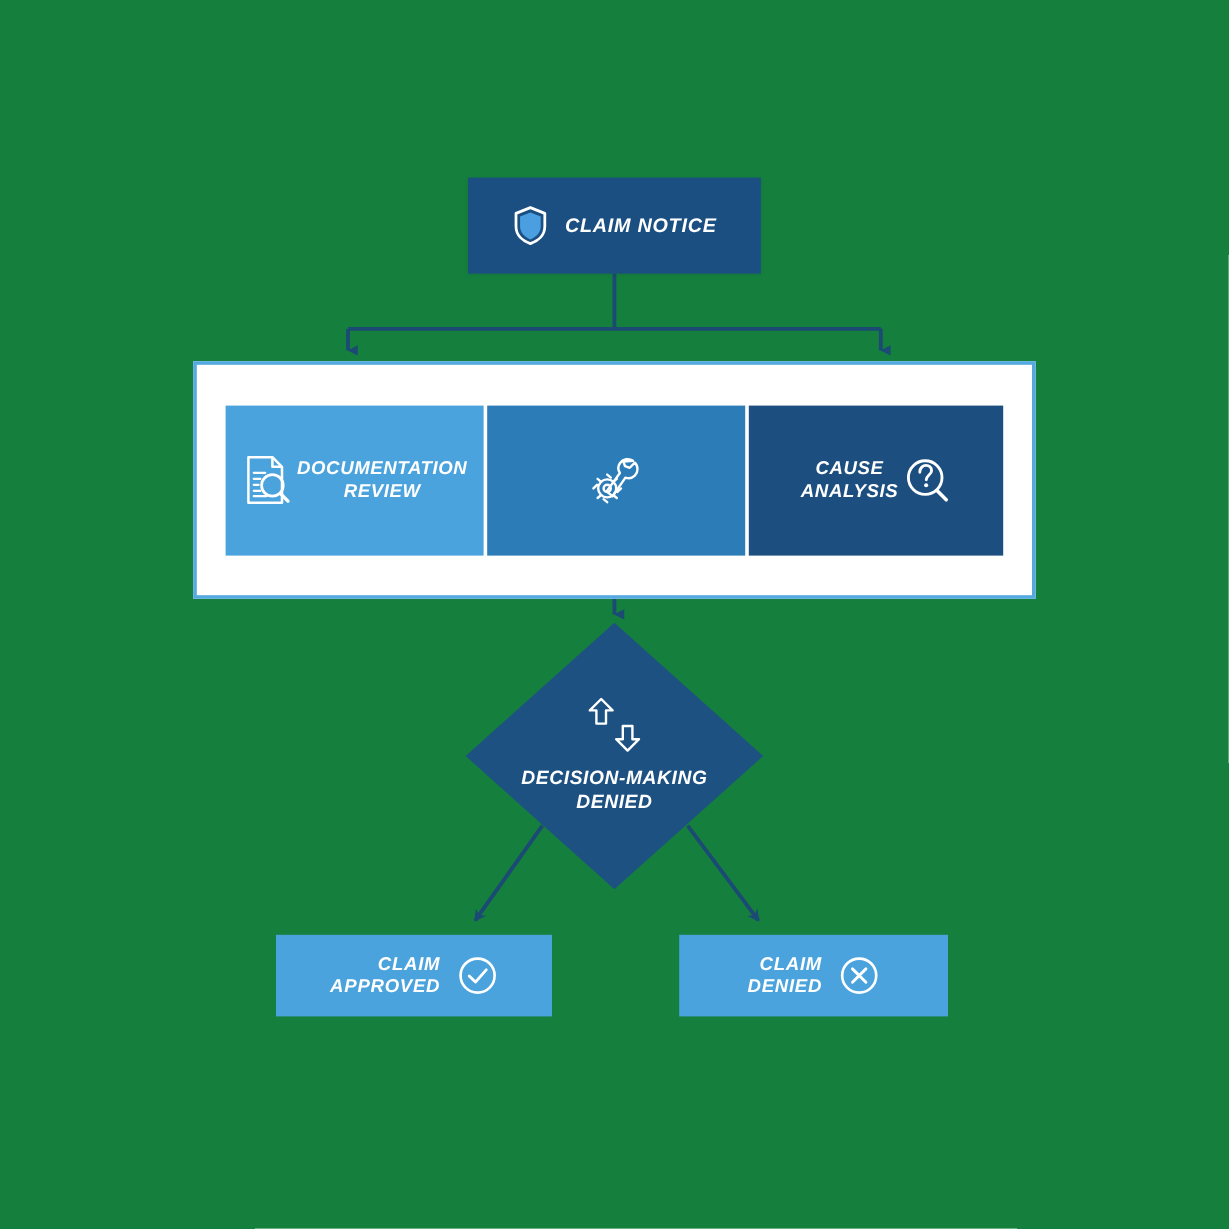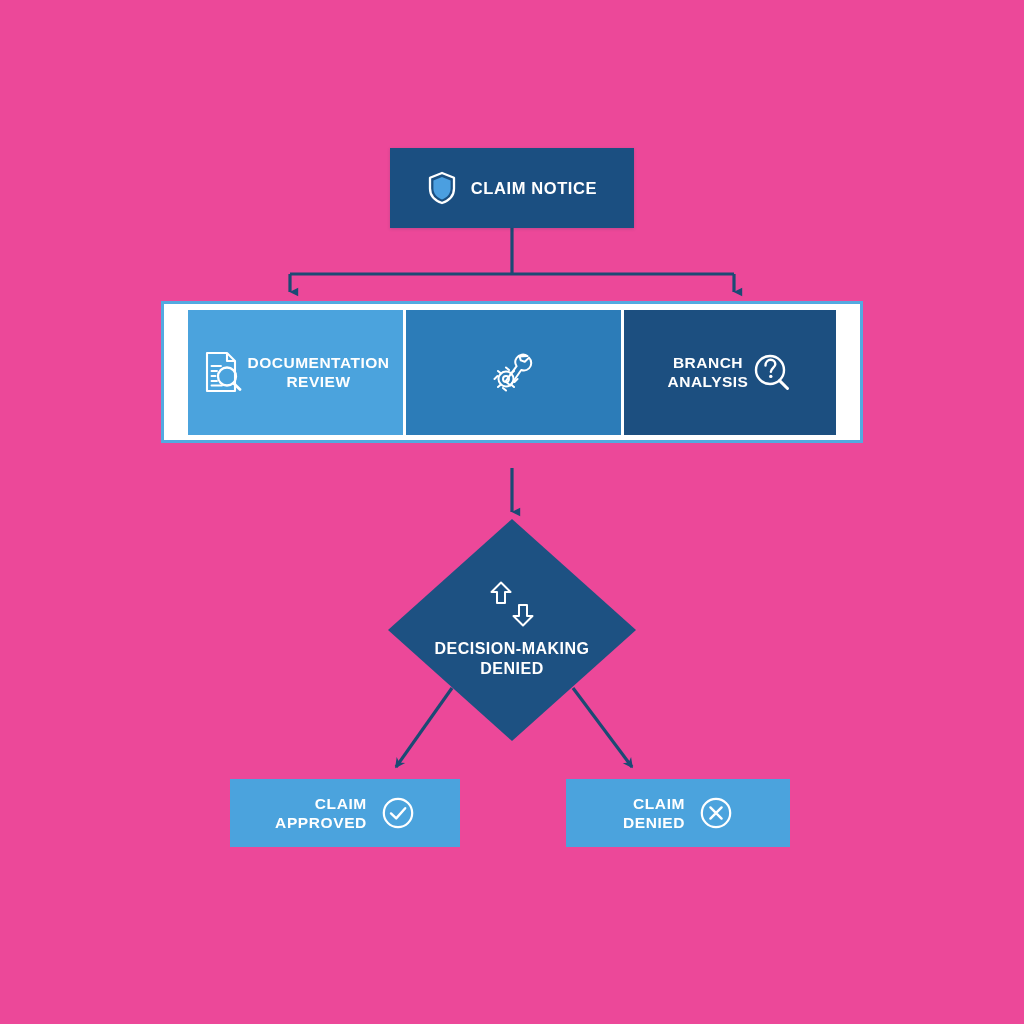--- a/index.html
+++ b/index.html
@@ -10,21 +10,22 @@
   body {
     width: 1024px;
     height: 1024px;
     font-family: "Liberation Sans", sans-serif;
     overflow: hidden;
   }
   #canvas {
     position: relative;
     width: 1024px;
     height: 1024px;
-    background: #ec4899;
+    background: #15803d;
+    font-style: italic;
   }
   #connectors {
     position: absolute;
     left: 0;
     top: 0;
     width: 1024px;
     height: 1024px;
     pointer-events: none;
   }
 
@@ -53,21 +54,21 @@
     font-size: 16.5px;
     box-shadow: 0 1px 3px rgba(20,50,80,0.18);
   }
 
   
   #stage-container {
     position: absolute;
     left: 161px;
     top: 301px;
     width: 702px;
-    height: 142px;
+    height: 198px;
     box-sizing: border-box;
     border: 3px solid #54a9e0;
     background: #ffffff;
     display: flex;
     align-items: center;
     justify-content: flex-start;
     padding: 0 24px;
   }
   .stage-box {
     position: relative;
@@ -229,21 +230,21 @@
                        L14.5 32.5 L19.5 36.5 L30.2 21 C32.8 22 35.8 21.5 38 19.4
                        C41 16.4 41 11.5 38 8.6 L33.8 12.8 L29.8 11.4 L28.6 7.6 Z" stroke-linecap="round"></path>
             </g>
           </svg>
         </span>
       </div>
     </div>
 
     <div class="stage-box" id="stage-cause">
       <div class="stage-inner">
-        <span class="stage-label">BRANCH
+        <span class="stage-label">CAUSE
 ANALYSIS</span>
         <span>
           <svg width="40" height="44" viewBox="0 0 40 44">
             <circle cx="18" cy="20" r="14" fill="none" stroke="#fff" stroke-width="2.4"></circle>
             <path d="M27.6 30.6 L35.5 38.5" stroke="#fff" stroke-width="3" stroke-linecap="round"></path>
             <path d="M13.5 15.5 C13.5 11.8 16.2 9.8 18.6 9.8 C21.4 9.8 23.3 11.6 23.3 14.2
                      C23.3 17.6 18.9 18.2 18.9 21.8" fill="none" stroke="#fff" stroke-width="2.4" stroke-linecap="round"></path>
             <circle cx="18.8" cy="26.4" r="1.7" fill="#fff"></circle>
           </svg>
         </span>

